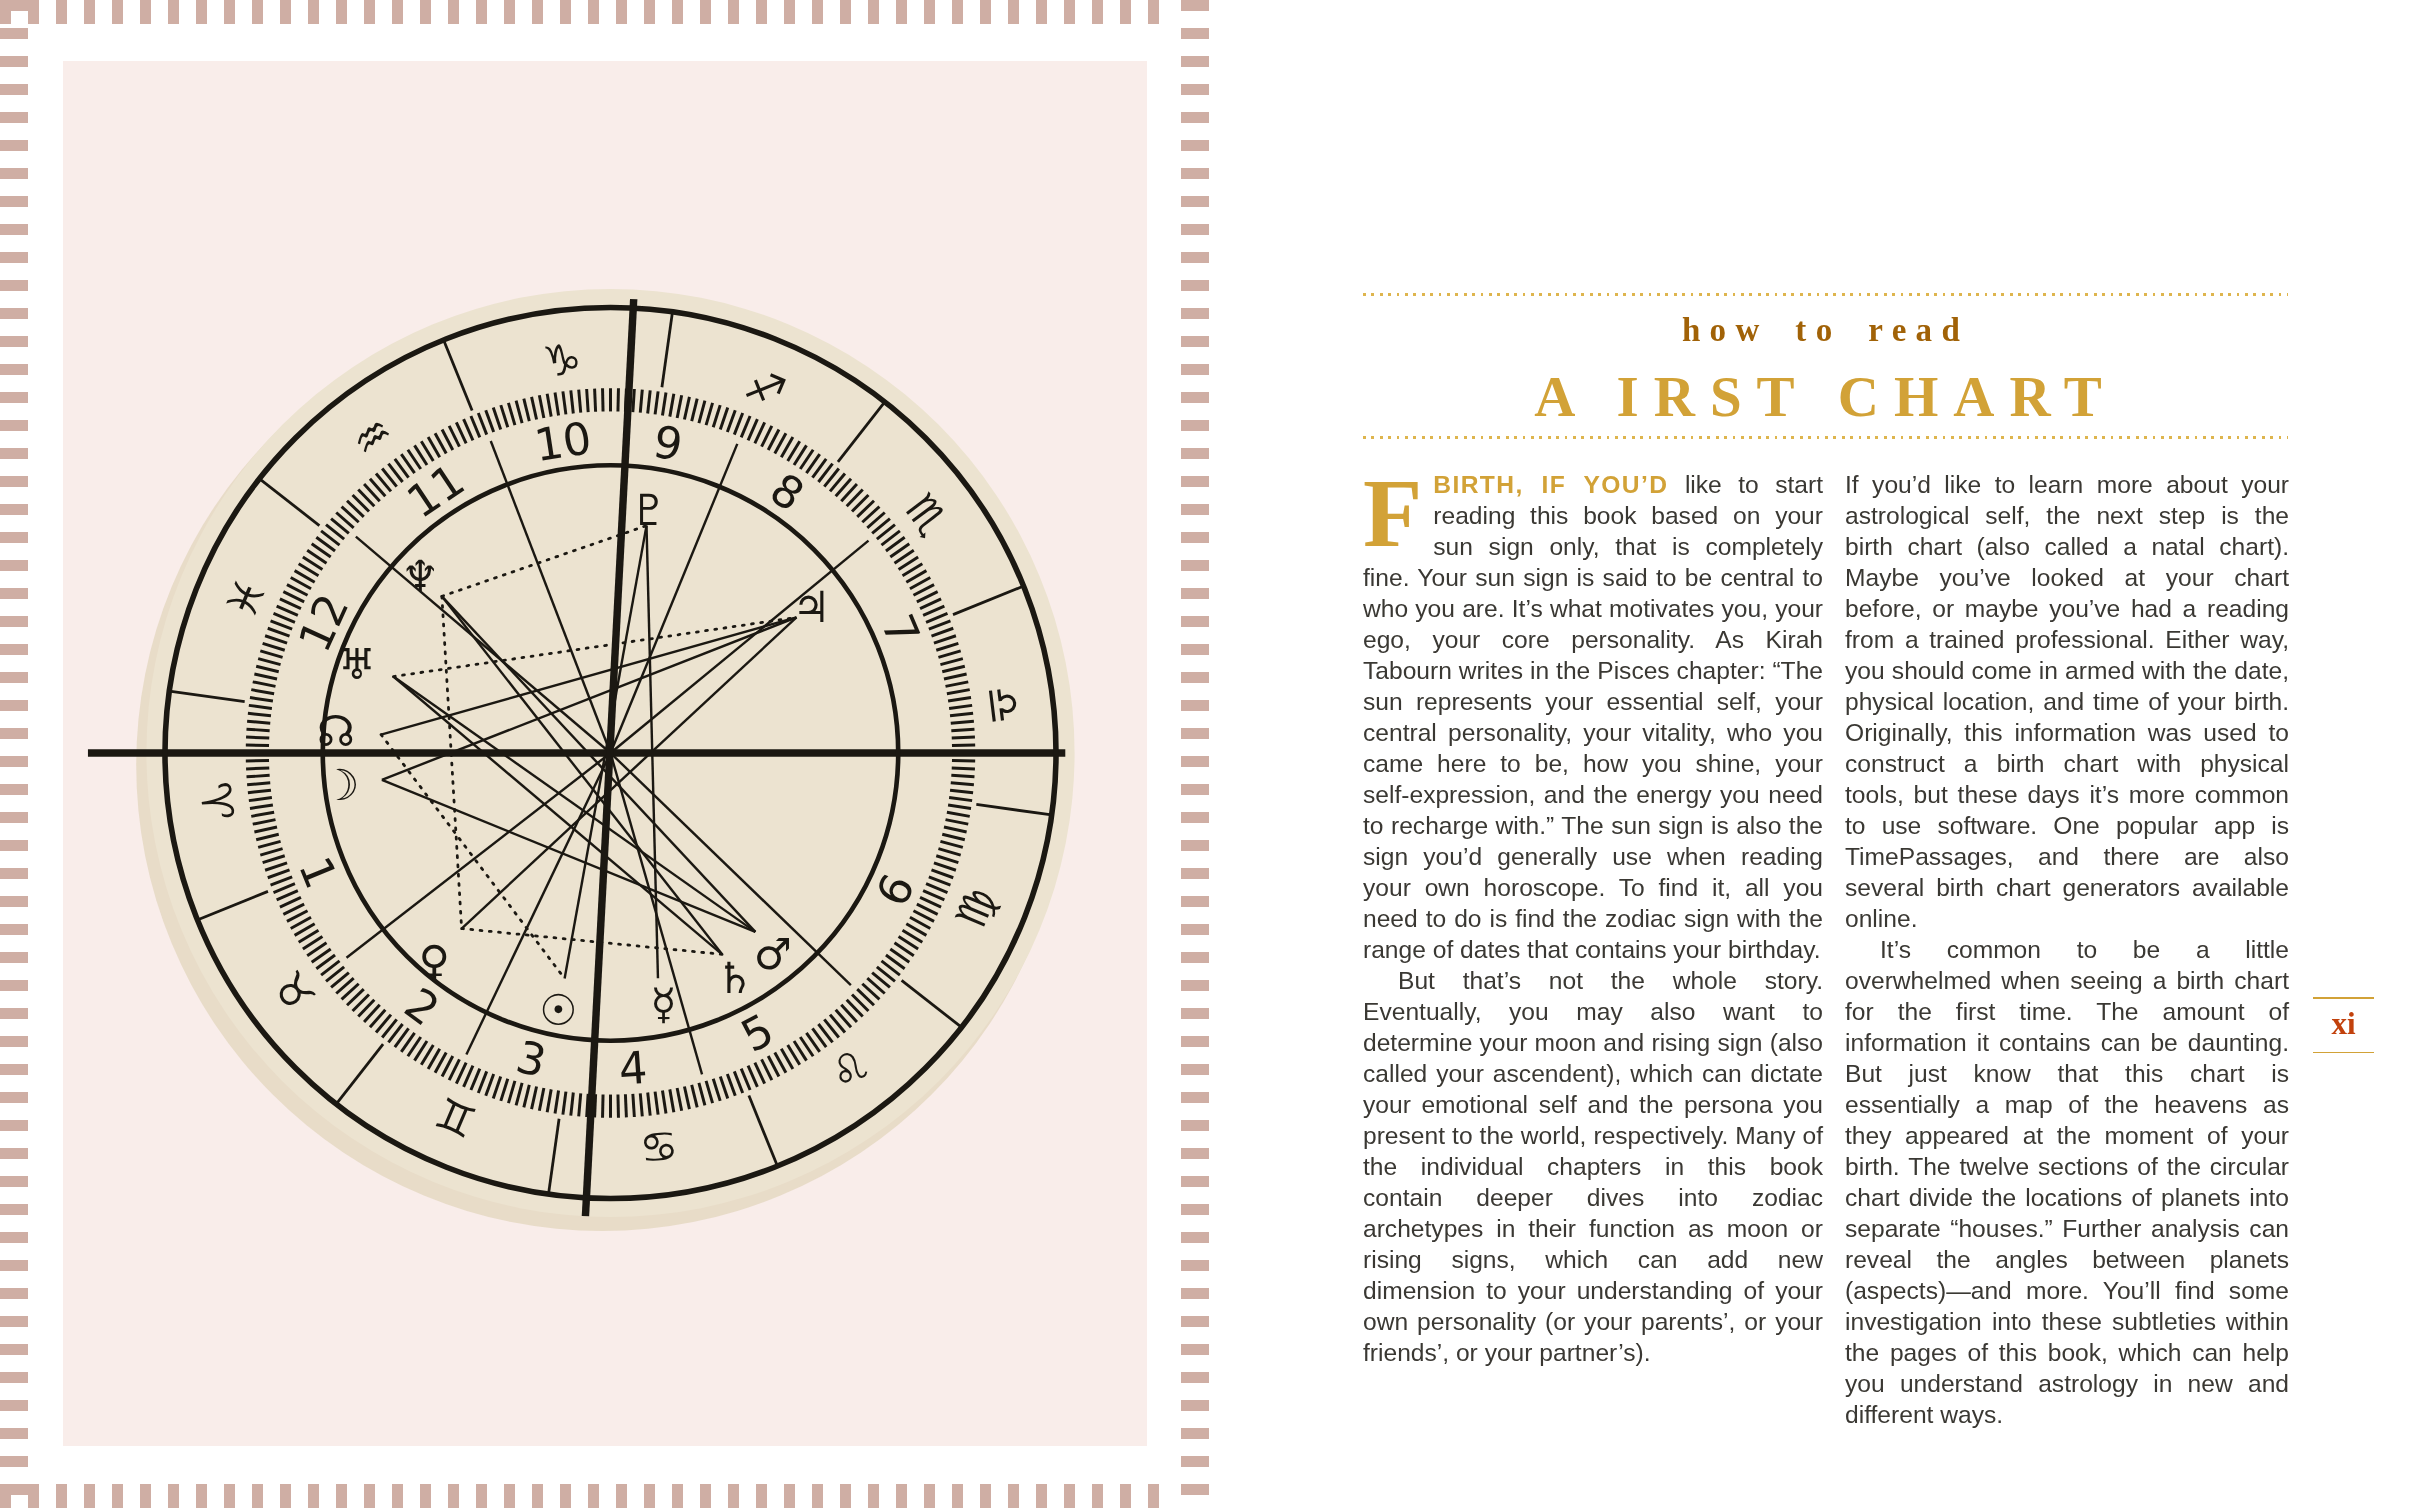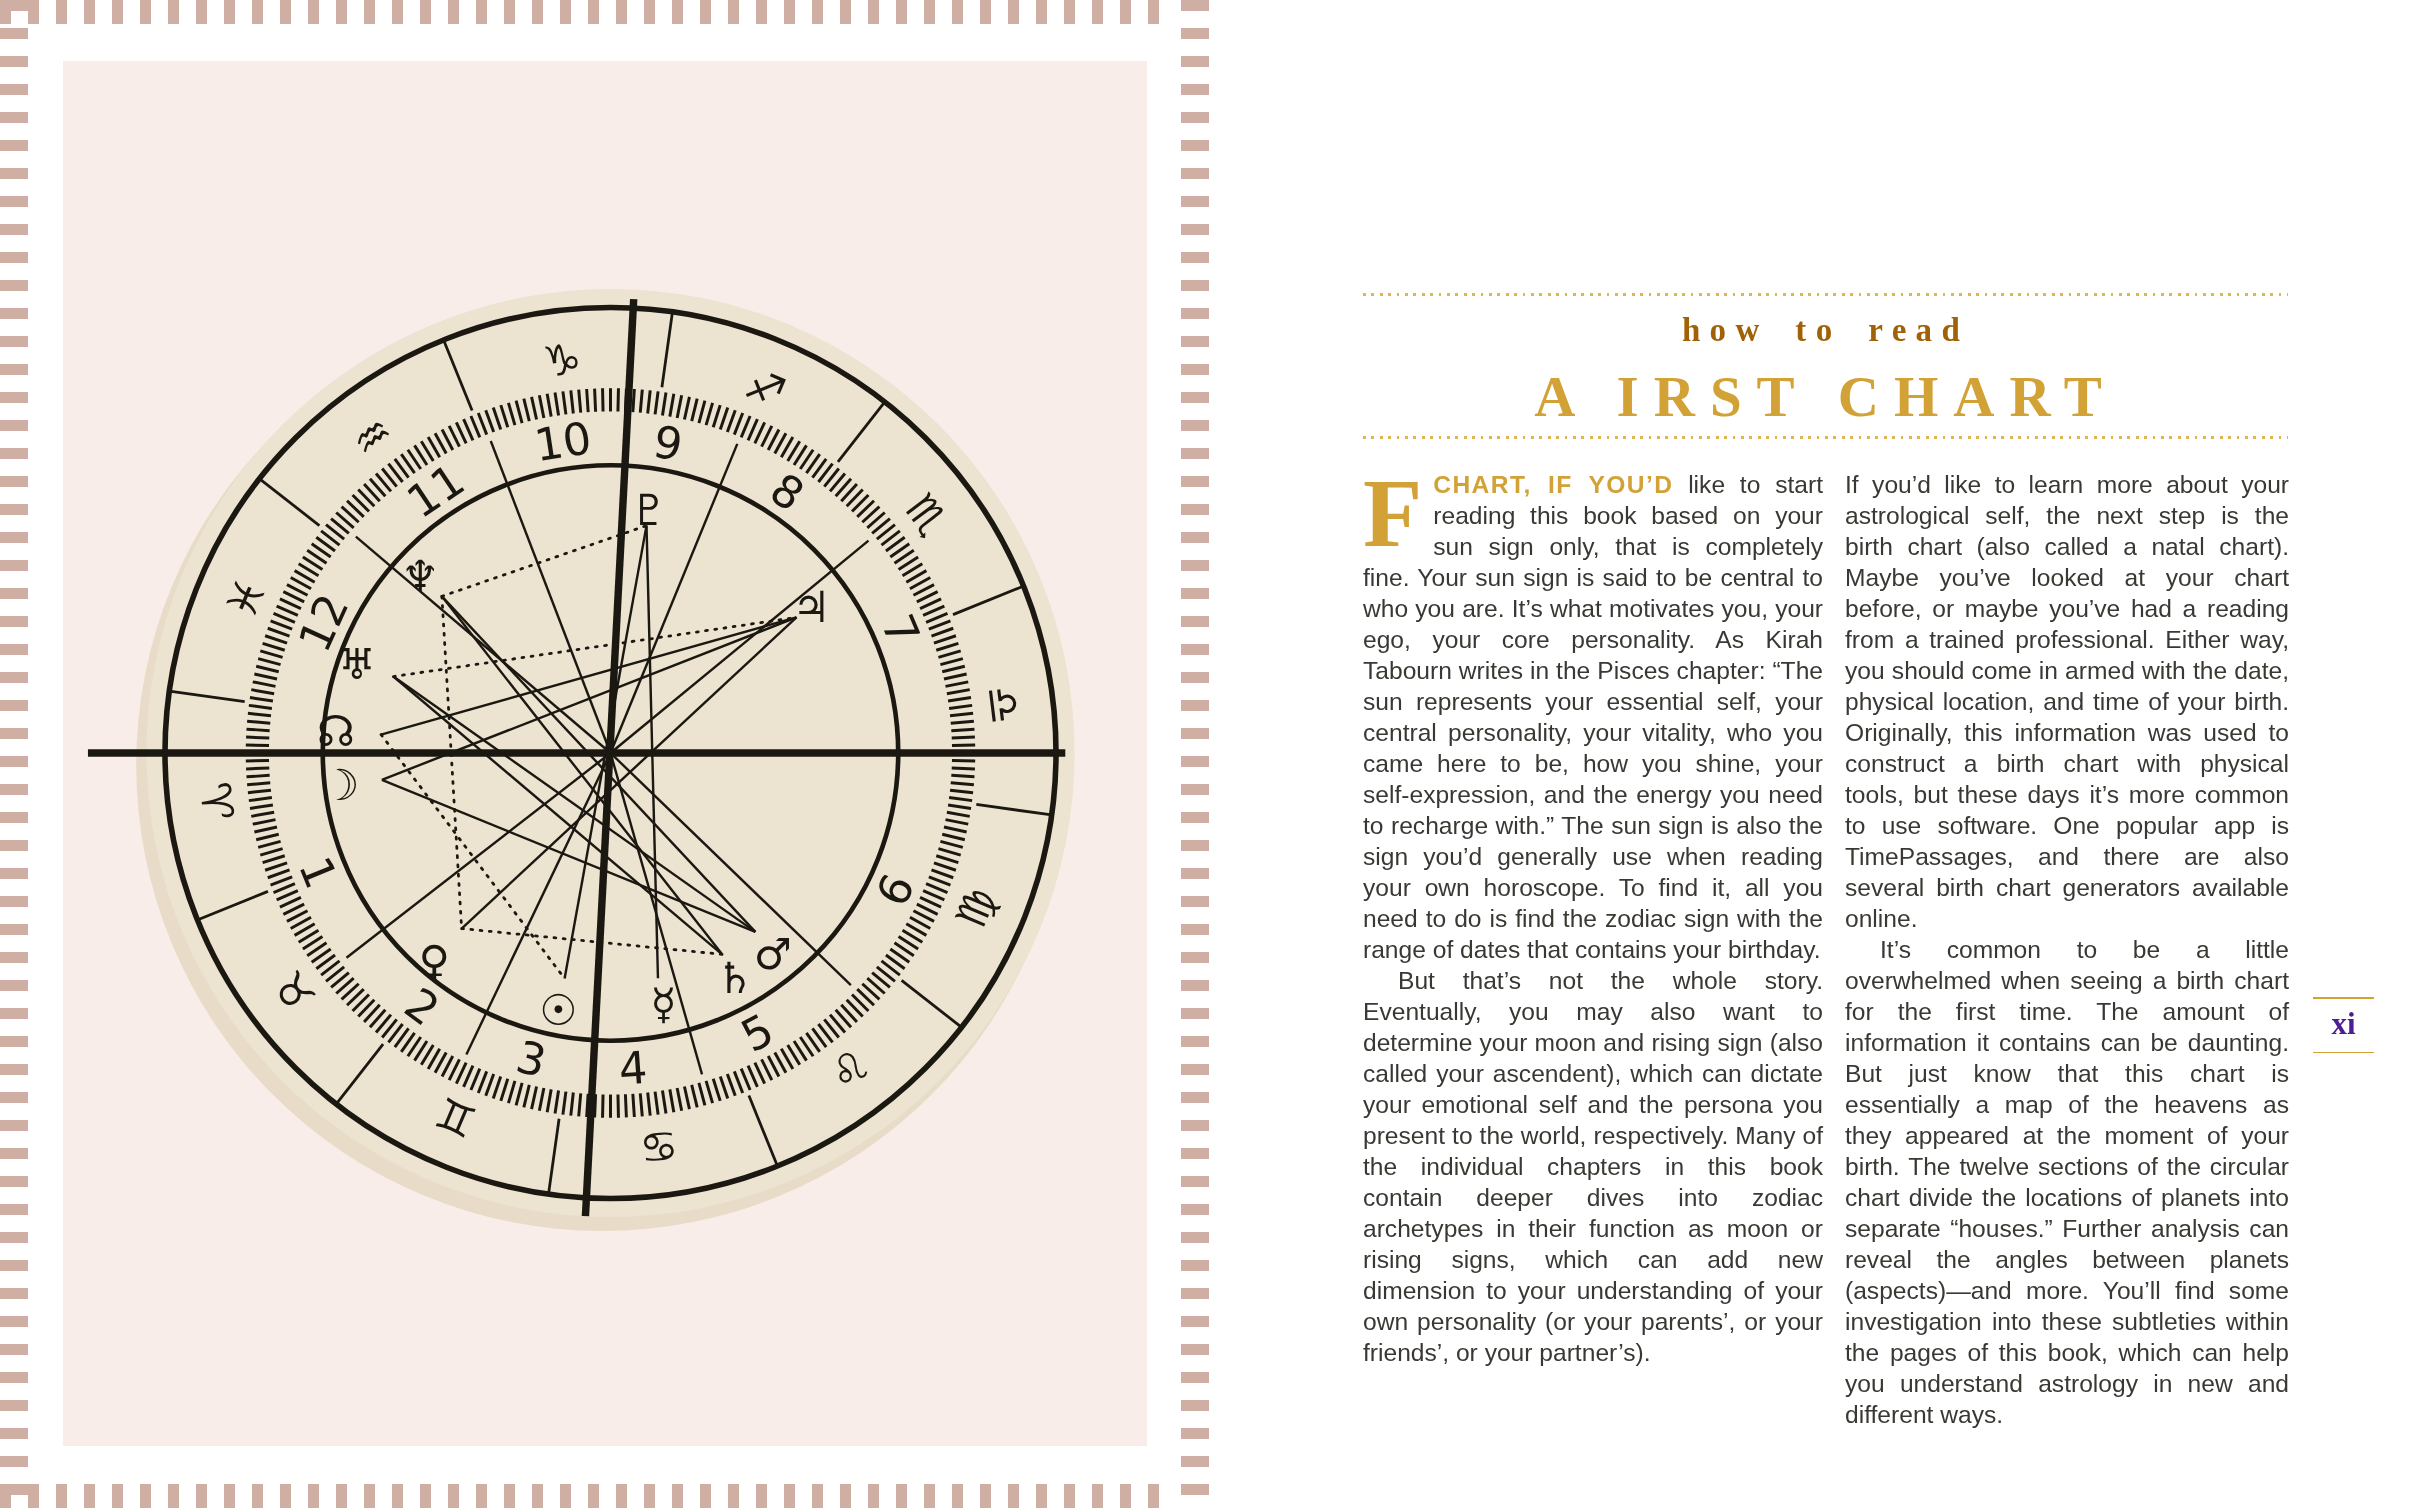--- a/index.html
+++ b/index.html
@@ -49,21 +49,21 @@
   .dropcap{
     float:left;font-family:"Liberation Serif",serif;font-weight:bold;
     font-size:97px;line-height:78px;color:#d2a237;
     padding:5.6px 11px 0 0;
   }
   .lead{font-weight:bold;color:#d2a237;letter-spacing:1.4px;}
   #folio{position:absolute;left:2313px;top:997px;width:61px;text-align:center;}
   .folio-rule{height:1.9px;background:#d2a237;}
   #folio-number{
     font-family:"Liberation Serif",serif;font-weight:bold;font-size:31px;
-    color:#4c1d95;padding:7.4px 0 9.3px 0;
+    color:#c2410c;padding:7.4px 0 9.3px 0;
   }
 </style>
 </head>
 <body>
 
 <div>
   <div id="border-top" class="dash-h"></div>
   <div id="border-left" class="dash-v"></div>
   <div id="border-bottom" class="dash-h"></div>
   <div id="border-gutter" class="dash-v"></div>
@@ -458,21 +458,21 @@
 
 <div>
   <div id="rule-top" class="rule-dotted"></div>
   <div id="kicker">how to read</div>
   <div id="page-title">A IRST CHART</div>
   <div id="rule-under-title" class="rule-dotted"></div>
 
   <div id="col-1" class="text-col">
     <p class="para">
       <span class="dropcap">F</span>
-      <span class="lead">CHART, IF YOU’D</span>
+      <span class="lead">BIRTH, IF YOU’D</span>
       <span> like to start reading this book based on your sun sign only, that is completely fine. Your sun sign is said to be central to who you are. It’s what motivates you, your ego, your core personality. As Kirah Tabourn writes in the Pisces chapter: “The sun represents your essential self, your central personality, your vitality, who you came here to be, how you shine, your self-expression, and the energy you need to recharge with.” The sun sign is also the sign you’d generally use when reading your own horoscope. To find it, all you need to do is find the zodiac sign with the range of dates that contains your birthday.</span>
     </p>
     <p class="para">But that’s not the whole story. Eventually, you may also want to determine your moon and rising sign (also called your ascendent), which can dictate your emotional self and the persona you present to the world, respectively. Many of the individual chapters in this book contain deeper dives into zodiac archetypes in their function as moon or rising signs, which can add new dimension to your understanding of your own personality (or your parents’, or your friends’, or your partner’s).</p>
   </div>
 
   <div id="col-2" class="text-col">
     <p class="para">If you’d like to learn more about your astrological self, the next step is the birth chart (also called a natal chart). Maybe you’ve looked at your chart before, or maybe you’ve had a reading from a trained professional. Either way, you should come in armed with the date, physical location, and time of your birth. Originally, this information was used to construct a birth chart with physical tools, but these days it’s more common to use software. One popular app is TimePassages, and there are also several birth chart generators available online.</p>
     <p class="para">It’s common to be a little overwhelmed when seeing a birth chart for the first time. The amount of information it contains can be daunting. But just know that this chart is essentially a map of the heavens as they appeared at the moment of your birth. The twelve sections of the circular chart divide the locations of planets into separate “houses.” Further analysis can reveal the angles between planets (aspects)—and more. You’ll find some investigation into these subtleties within the pages of this book, which can help you understand astrology in new and different ways.</p>
   </div>
 

